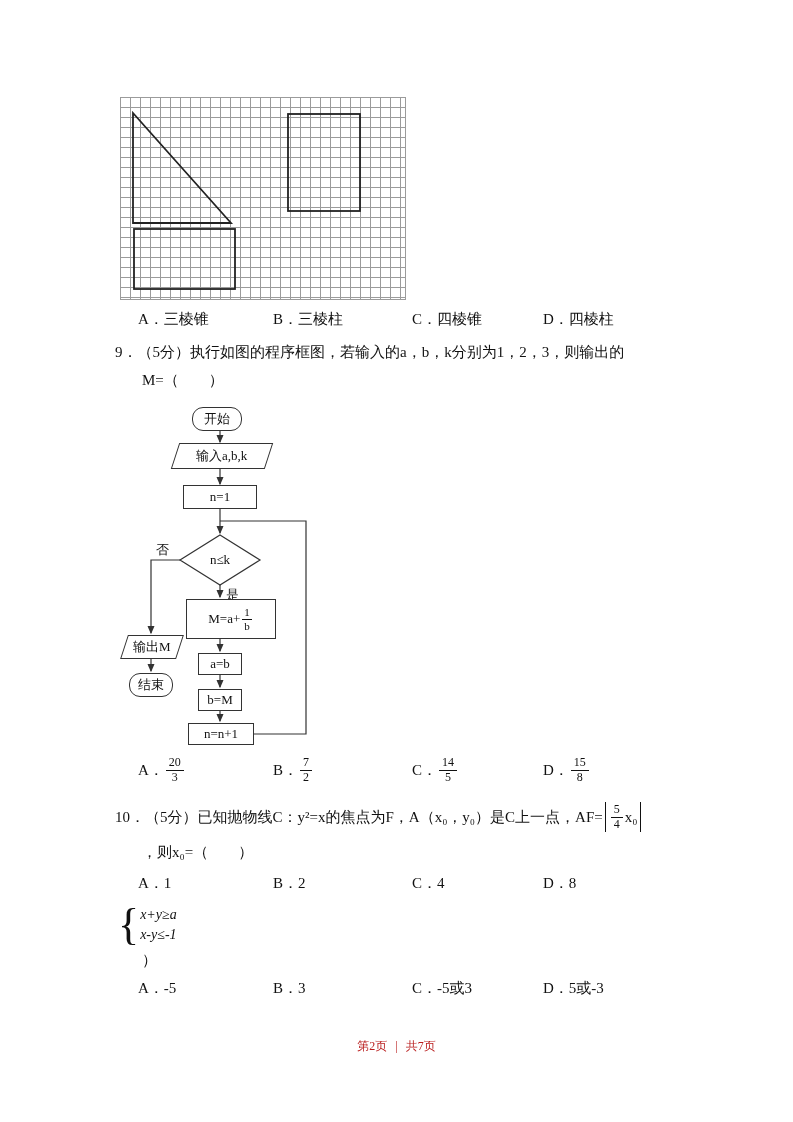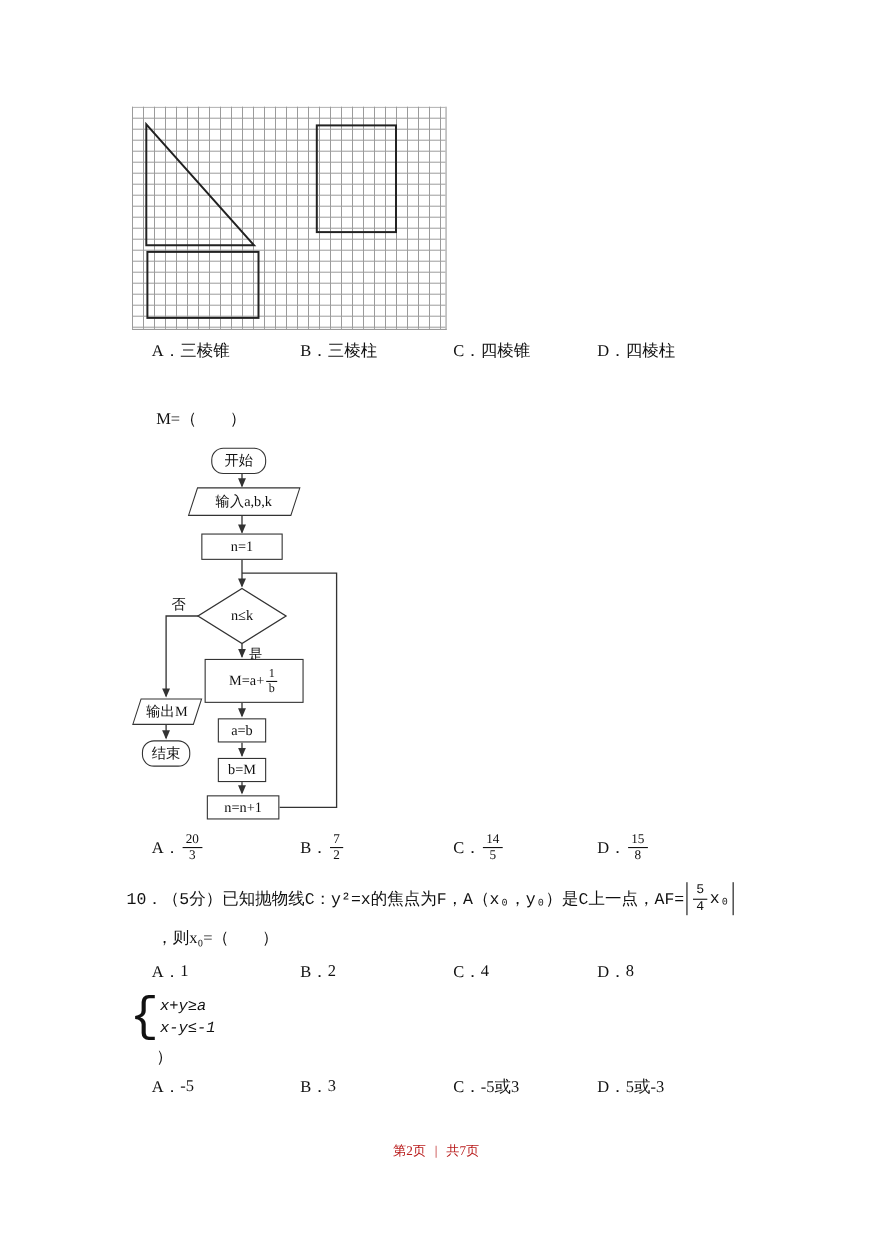--- a/index.html
+++ b/index.html
@@ -39,21 +39,21 @@
   .math { }
   .dlabel, .flabel { position:absolute; font-size:13px; display:flex; align-items:center; justify-content:center; white-space:nowrap; }
 
   
   .fr { display:inline-block; text-align:center; font-size:12px; line-height:1.15; margin:0 2px; vertical-align:middle; }
   .fr .num { display:block; border-bottom:1px solid #111; padding:0 3px; }
   .fr .den { display:block; padding:0 3px; }
   .fr.small { font-size:11px; line-height:1.1; }
   .fr.small .num, .fr.small .den { padding:0 2px; }
 
-  .mline { display:flex; align-items:center; white-space:nowrap;font-family:Liberation Mono, monospace; }
+  .mline { display:flex; align-items:center; white-space:nowrap; }
   .bars {
     display:inline-flex; align-items:center;
     border-left:1.3px solid #111; border-right:1.3px solid #111;
     padding:1px 3px; margin:0 2px;
   }
   .brace { font-size:44px; line-height:1; font-weight:400; margin:0 1px 0 3px; }
   .system { display:inline-block; font-size:14px; font-style:italic; }
   .system span { display:block; line-height:1.45; }
 
   .footer { position:absolute; left:0; top:1038px; width:100%; text-align:center; font-size:12px; color:#b91c1c; }
@@ -84,20 +84,21 @@
     <span class="opt oC">
         <span>C．</span>
         <span>四棱锥</span>
       </span>
     <span class="opt oD">
         <span>D．</span>
         <span>四棱柱</span>
       </span>
   </div>
 
+  <div class="txt" style="left:115px; top:343px;">9．（5分）执行如图的程序框图，若输入的a，b，k分别为1，2，3，则输出的</div>
   <div class="txt" style="left:142px; top:371px;">M=（　　）</div>
 
   <div class="flow">
     <svg width="230" height="350">
       <defs>
         <marker id="ah" markerWidth="8" markerHeight="8" refX="6" refY="3" orient="auto">
           <path d="M0,0 L7,3 L0,6 z" fill="#333"></path>
         </marker>
       </defs>
       <polygon points="100,132 140,157 100,182 60,157" fill="#fff" stroke="#333" stroke-width="1.2"></polygon>

